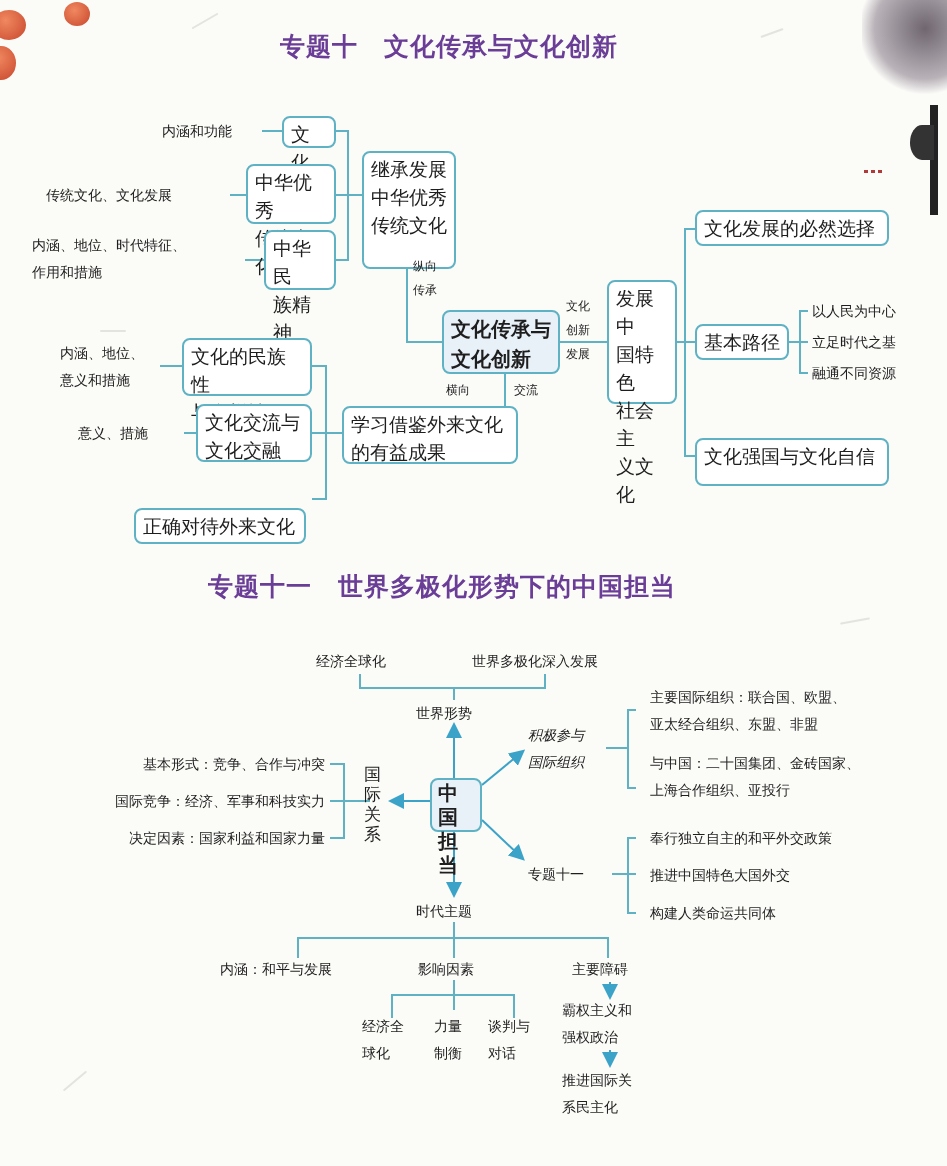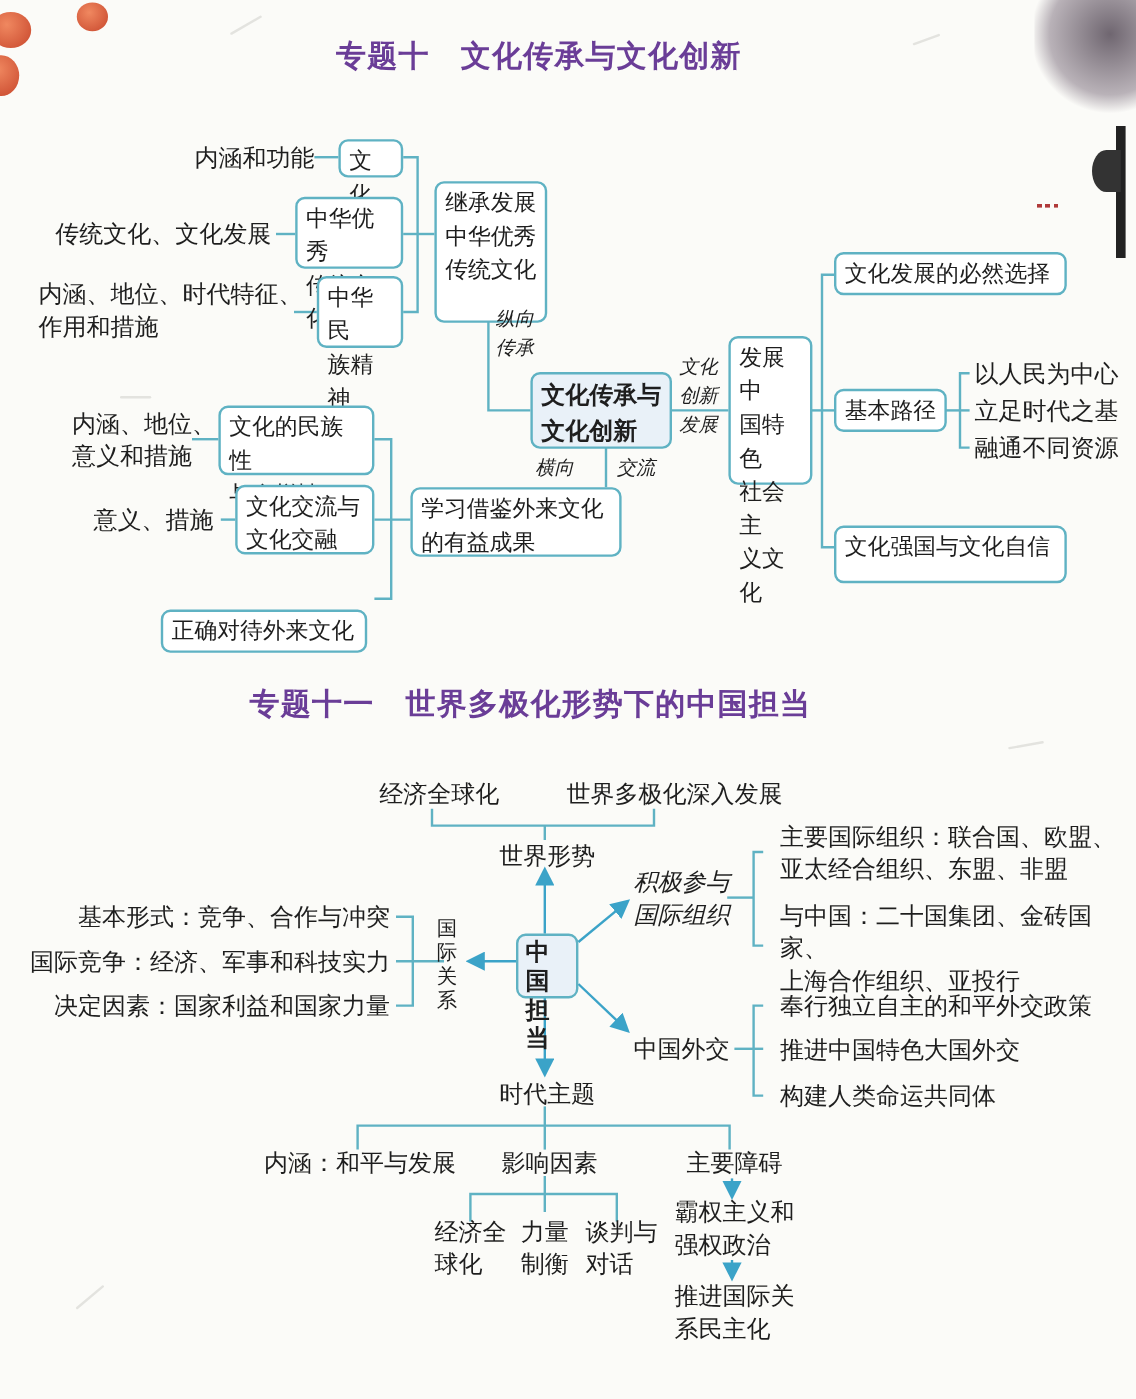--- a/index.html
+++ b/index.html
@@ -13,22 +13,22 @@
   .title {
     position: absolute; color: #6a3d97; font-family: "DejaVu Serif", "Liberation Serif", serif;
     font-size: 25px; font-weight: bold; letter-spacing: 1px; white-space: nowrap;
   }
   .box {
     position: absolute; border: 2px solid #5fb2c3; border-radius: 8px; background: #fff;
     font-size: 19px; line-height: 28px; padding: 2px 7px; box-sizing: border-box; white-space: pre-line;
     color: #1e1e1e;
   }
   .box.center { background: #e9f1f8; font-weight: bold; font-size: 20px; line-height: 30px; }
-  .txt { position: absolute; font-size: 20px; line-height: 27px; white-space: pre-line; color: #1e1e1e; }
-  .small { font-size: 16px; line-height: 24px; font-style: italic; }
+  .txt { position: absolute; font-size: 14px; line-height: 27px; white-space: pre-line; color: #1e1e1e; }
+  .small { font-size: 12px; line-height: 24px; }
   svg.lines { position: absolute; left: 0; top: 0; }
   .deco-fruit { position: absolute; border-radius: 50%; background: radial-gradient(circle at 40% 35%, #f08860, #c8472c); }
   .fleck { position: absolute; background: #d9d9d4; height: 2px; border-radius: 1px; opacity: .7; }
 </style>
 </head>
 <body>
 
 <div class="deco-fruit" style="left:-8px;top:10px;width:34px;height:30px;"></div>
 <div class="deco-fruit" style="left:-14px;top:46px;width:30px;height:34px;"></div>
 <div class="deco-fruit" style="left:64px;top:2px;width:26px;height:24px;"></div>
@@ -166,21 +166,21 @@
 <div class="txt" style="right:622px;top:788px;text-align:right;">国际竞争：经济、军事和科技实力</div>
 <div class="txt" style="right:622px;top:825px;text-align:right;">决定因素：国家利益和国家力量</div>
 
 <div class="txt" style="left:528px;top:722px;font-style:italic;">积极参与
 国际组织</div>
 <div class="txt" style="left:650px;top:684px;">主要国际组织：联合国、欧盟、
 亚太经合组织、东盟、非盟</div>
 <div class="txt" style="left:650px;top:750px;">与中国：二十国集团、金砖国家、
 上海合作组织、亚投行</div>
 
-<div class="txt" style="left:528px;top:861px;">中国外交</div>
+<div class="txt" style="left:528px;top:861px;">专题十一</div>
 <div class="txt" style="left:650px;top:825px;">奉行独立自主的和平外交政策</div>
 <div class="txt" style="left:650px;top:862px;">推进中国特色大国外交</div>
 <div class="txt" style="left:650px;top:900px;">构建人类命运共同体</div>
 
 <div class="txt" style="left:416px;top:898px;">时代主题</div>
 <div class="txt" style="left:220px;top:956px;">内涵：和平与发展</div>
 <div class="txt" style="left:418px;top:956px;">影响因素</div>
 <div class="txt" style="left:362px;top:1013px;">经济全
 球化</div>
 <div class="txt" style="left:434px;top:1013px;">力量

